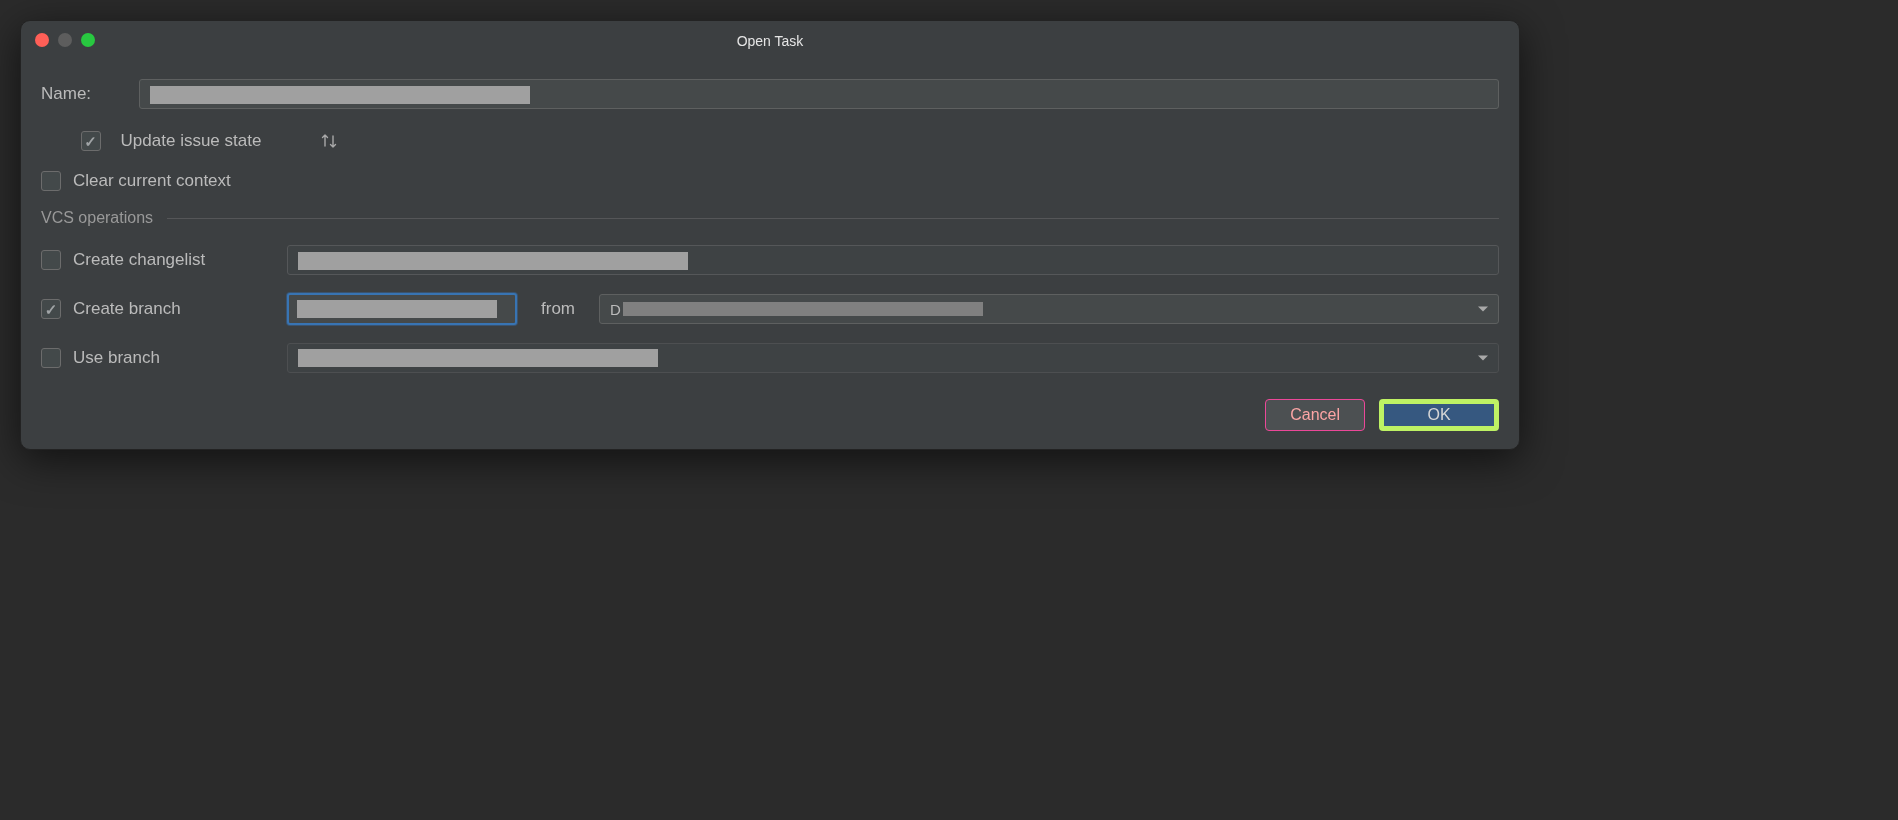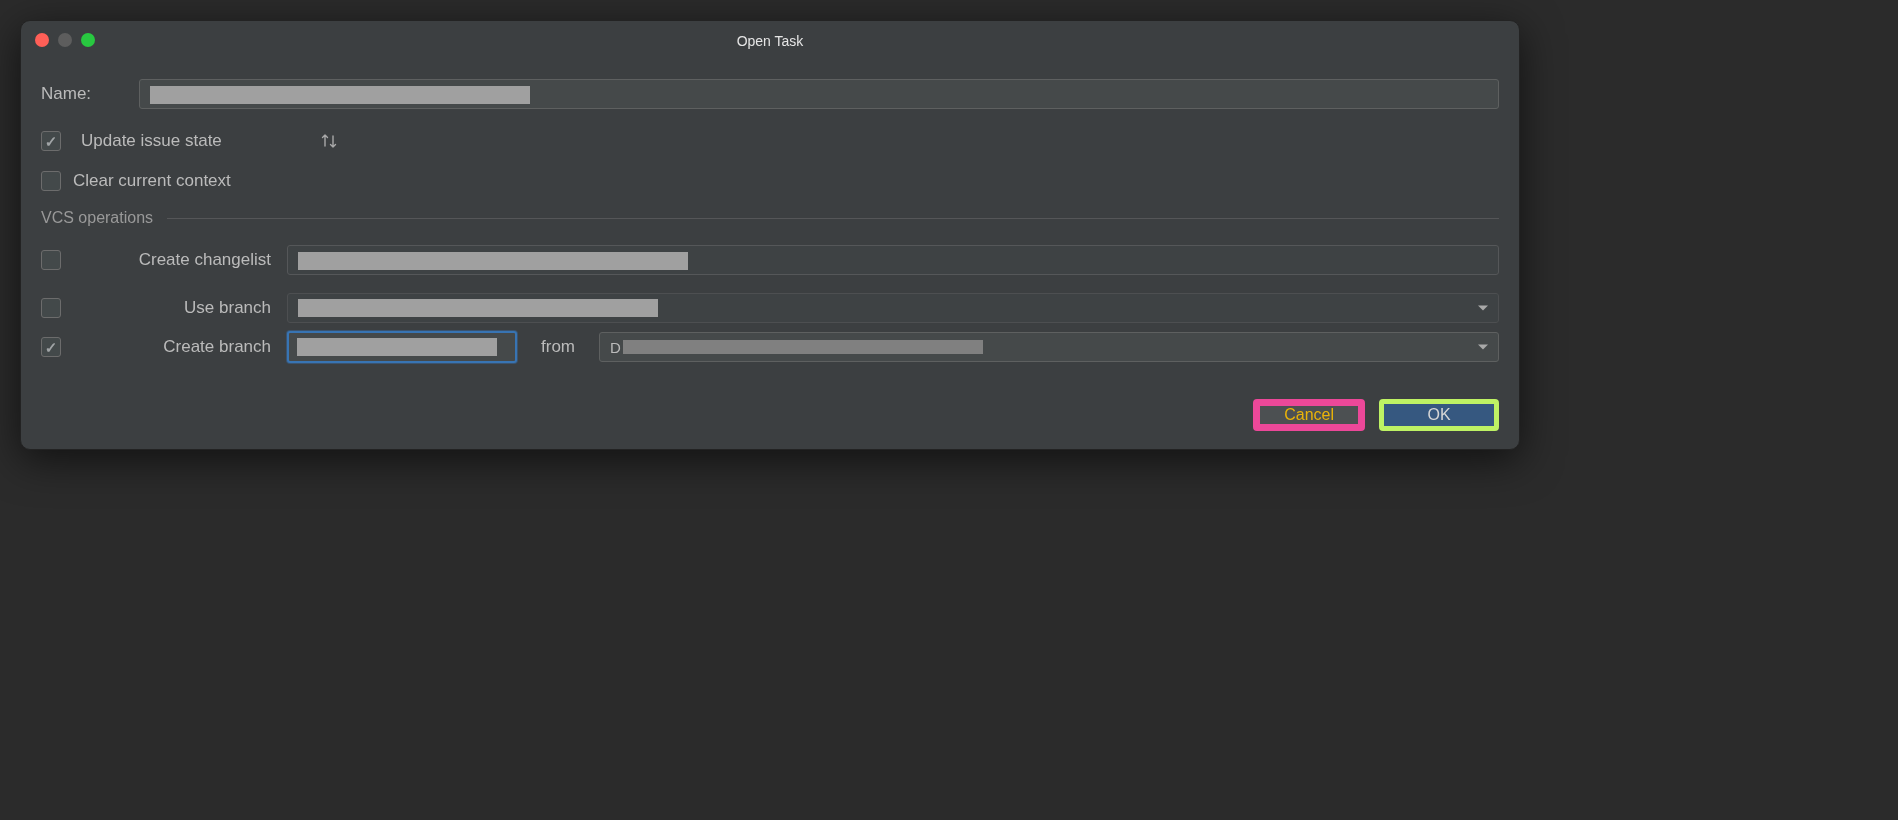--- a/index.html
+++ b/index.html
@@ -166,33 +166,33 @@
     display: flex;
     align-items: center;
     gap: 16px;
     margin-bottom: 18px;
   }
   .update-row .checkbox-group {
     display: flex;
     align-items: center;
     gap: 20px;
     width: 260px;
+    justify-content: center;
   }
   .vcs-row {
     display: flex;
     align-items: center;
     gap: 16px;
     margin-bottom: 18px;
   }
   .vcs-row .checkbox-group {
     display: flex;
     align-items: center;
     gap: 12px;
     width: 230px;
-    justify-content: space-between;
   }
   .branch-input {
     width: 230px;
     height: 32px;
     background: #45494a;
     border: 2px solid #3874b3;
     border-radius: 3px;
     padding: 2px 8px;
     position: relative;
     display:flex;
@@ -215,22 +215,22 @@
     padding: 0 24px;
     border-radius: 4px;
     font-size: 16px;
     display: flex;
     align-items: center;
     justify-content: center;
     cursor: pointer;
   }
   .btn.cancel {
     background: #4c5052;
-    border: 7px solid #ec4899;
-    color: #eab308;
+    border: 1px solid #ec4899;
+    color: #fca5a5;
   }
   .btn.ok {
     background: #365880;
     border: 5px solid #bef264;
     color: #d6d6d6;
     min-width: 120px;
   }
   .redacted.dark {
     background:#808080;
     height:14px;
@@ -285,45 +285,45 @@
       <div class="checkbox-group">
         <div class="checkbox"></div>
         <div class="cb-label">Create changelist</div>
       </div>
       <div class="text-input disabled">
         <span class="redacted-bar" style="width:390px;"></span>
       </div>
     </div>
 
 
-    <div class="vcs-row" style="margin-bottom:8px;">
-      <div class="checkbox-group">
-        <div class="checkbox"></div>
-        <div class="cb-label">Use branch</div>
-      </div>
-      <div class="dropdown disabled">
-        <span class="redacted-bar" style="width:360px;margin-top:0;"></span>
-      </div>
-    </div>
-
     <div class="vcs-row">
       <div class="checkbox-group">
         <div class="checkbox checked"></div>
         <div class="cb-label">Create branch</div>
       </div>
       <div class="branch-input">
         <span class="redacted-bar" style="width:200px;height:18px;margin-top:0;"></span>
       </div>
       <div class="from-label">from</div>
       <div class="dropdown">
         <span style="display:flex;align-items:center;gap:2px;">
           <span>D</span>
             <span class="redacted dark" style="width:360px;"></span>
         </span>
       </div>
     </div>
+
+    <div class="vcs-row" style="margin-bottom:8px;">
+      <div class="checkbox-group">
+        <div class="checkbox"></div>
+        <div class="cb-label">Use branch</div>
+      </div>
+      <div class="dropdown disabled">
+        <span class="redacted-bar" style="width:360px;margin-top:0;"></span>
+      </div>
+    </div>
   </div>
 
   <div class="buttons">
     <div class="btn cancel">Cancel</div>
     <div class="btn ok">OK</div>
   </div>
 </div>
 
 </body></html>

